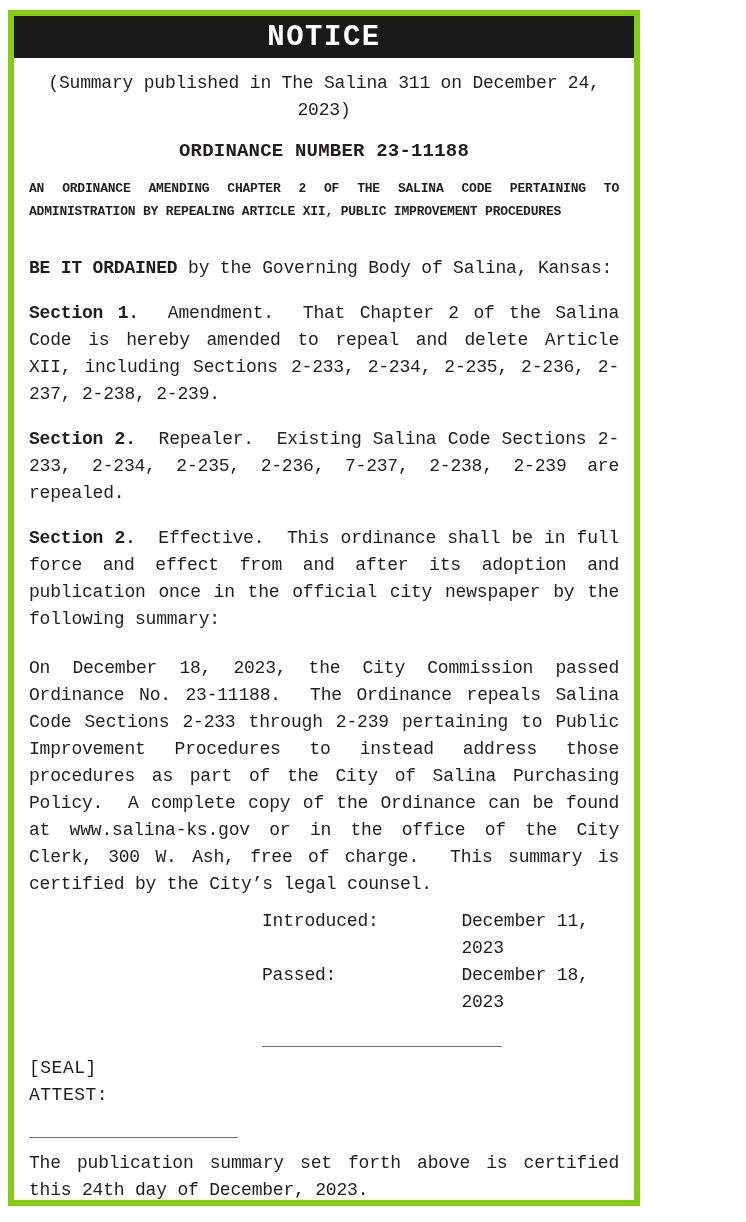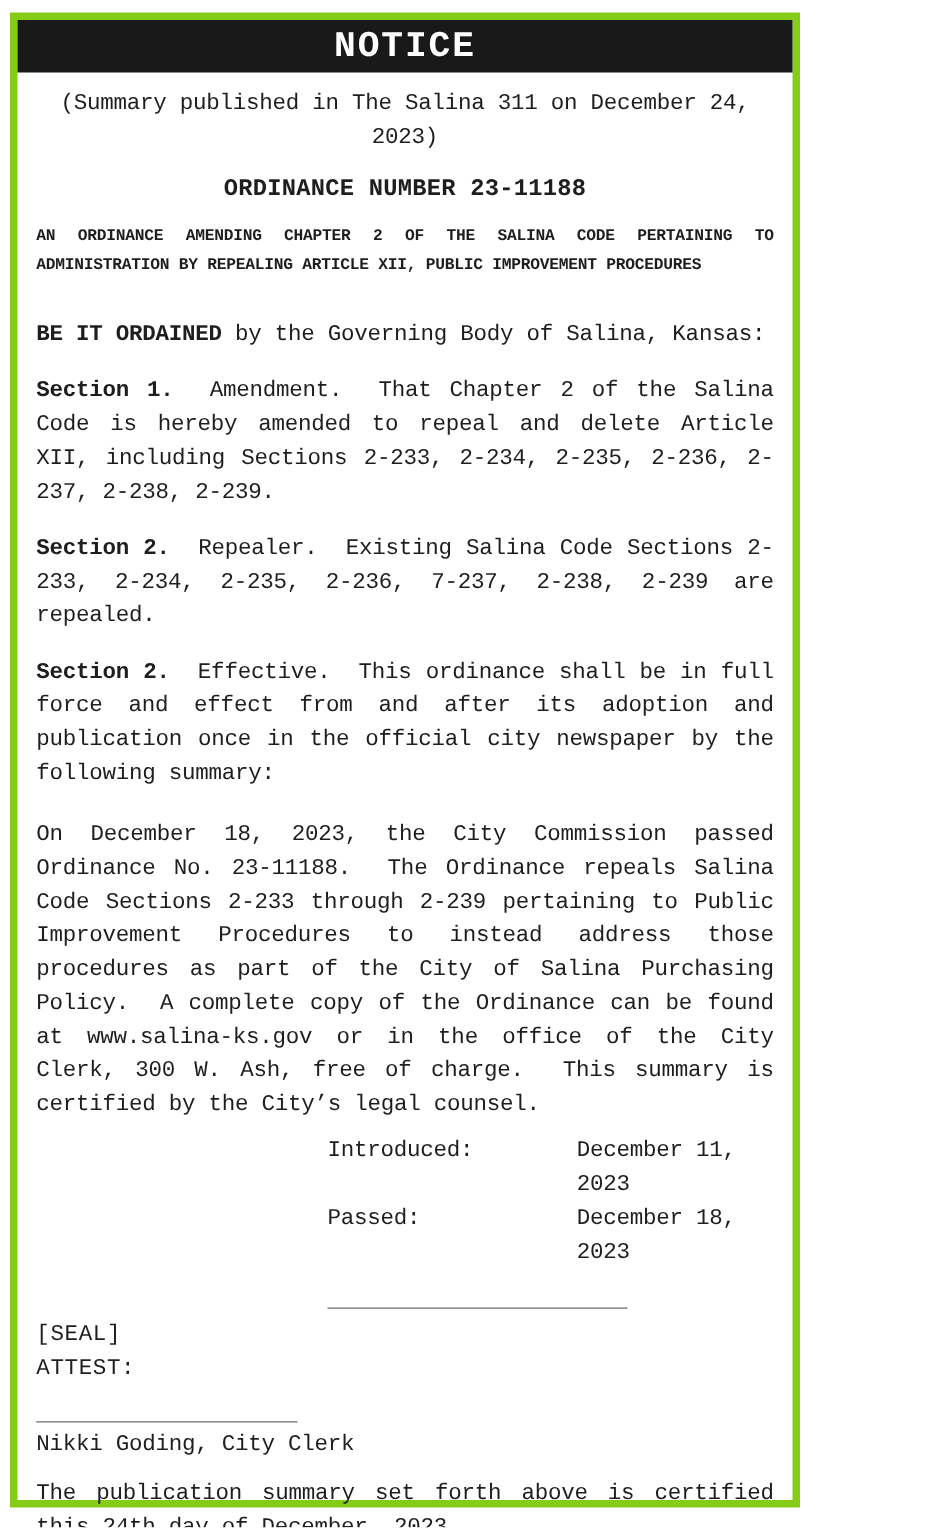--- a/index.html
+++ b/index.html
@@ -147,21 +147,20 @@
         <div class="sig-line mayor"></div>
       </div>
 
       <div class="seal-attest">
         <div>[SEAL]</div>
         <div>ATTEST:</div>
       </div>
 
       <div class="sig-block-clerk">
         <div class="sig-line clerk"></div>
-        <div>Nikki Goding, City Clerk</div>
       </div>
 
       <p class="certification">The publication summary set forth above is certified this 24th day of December, 2023.</p>
 
 
     </div>
   </div>
 </div>
 
 </body></html>

